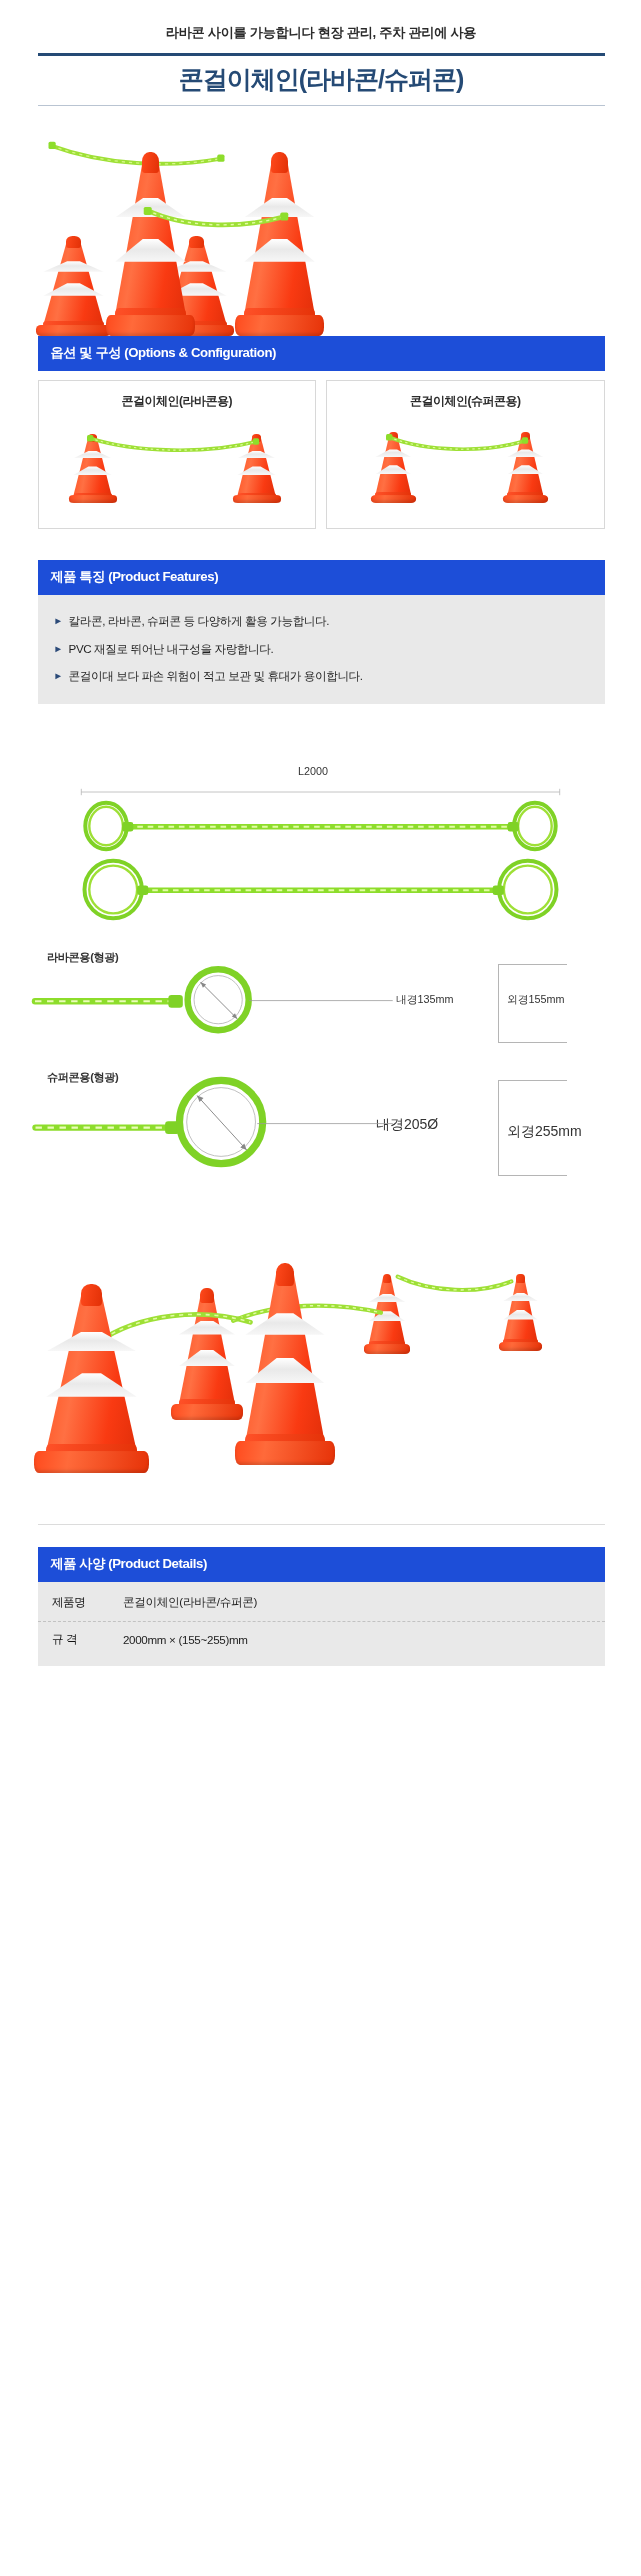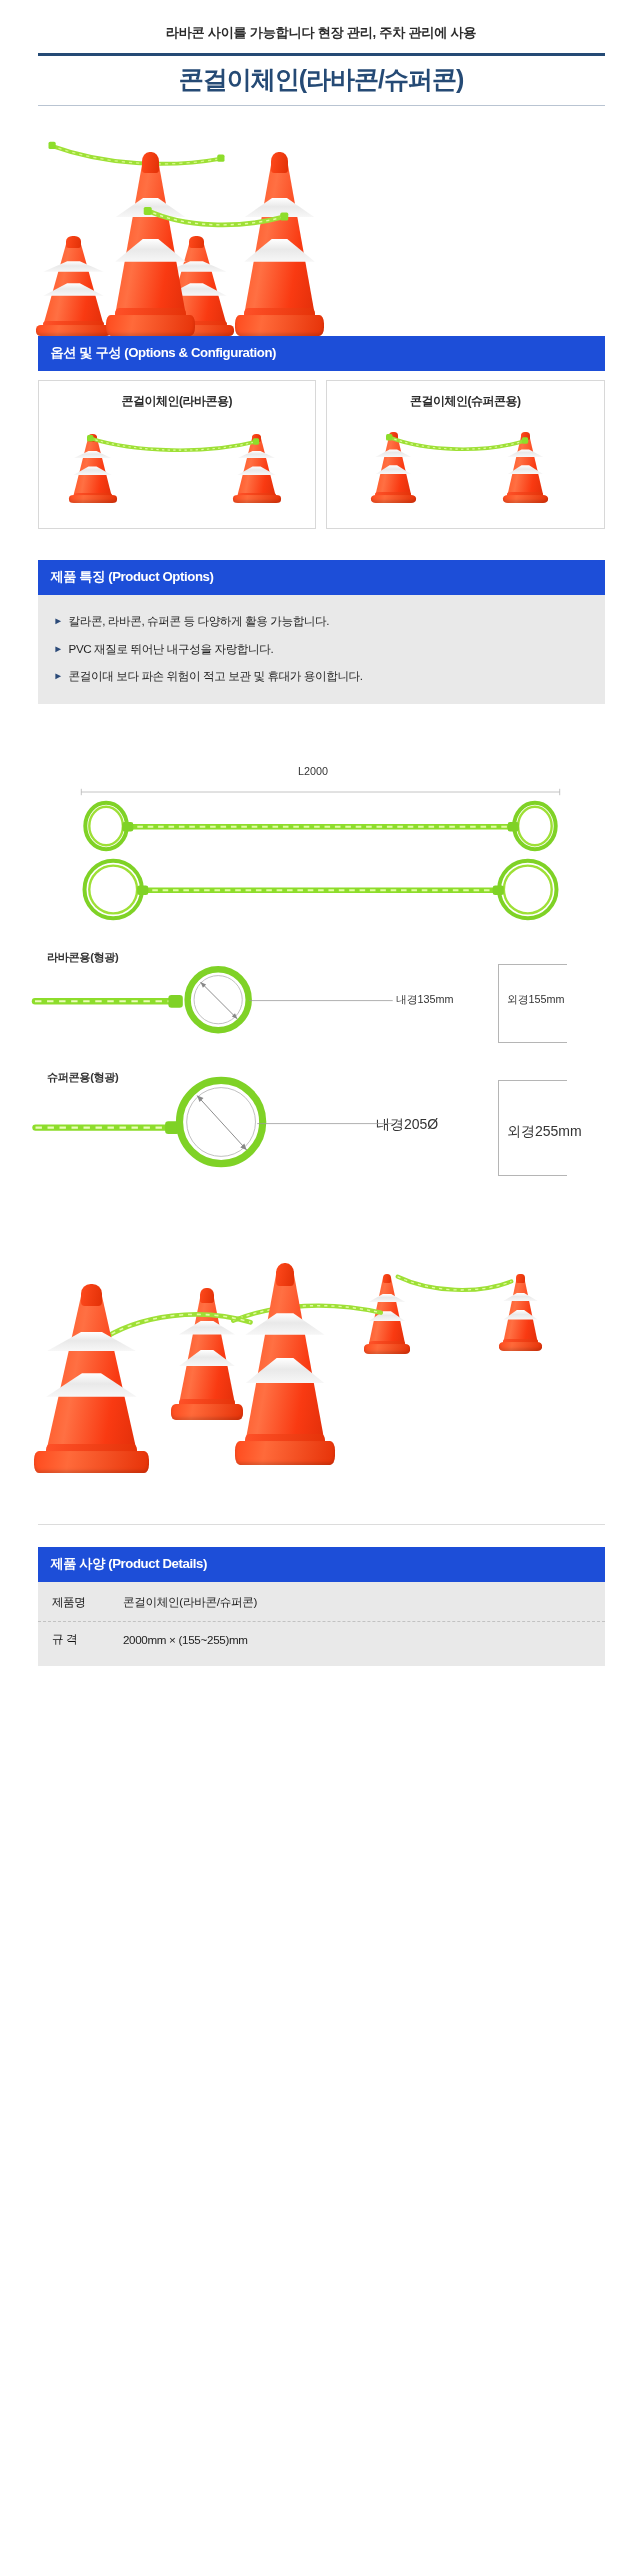--- a/index.html
+++ b/index.html
@@ -305,21 +305,21 @@
             <rect x="0" y="0" width="8" height="8" rx="2" fill="#8ddd2b"></rect>
             <rect x="169" y="4" width="8" height="8" rx="2" fill="#8ddd2b"></rect>
           </svg>
         </div>
       </div>
 
     </div>
   </div>
 
   <div class="sec-wrap" style="margin-top:30.5px;">
-    <div class="sec-bar">제품 특징 (Product Options)</div>
+    <div class="sec-bar">제품 특징 (Product Features)</div>
     <div class="features">
 
       <div class="feat-row">
         <span class="feat-mark">►</span>
         <span class="feat-text">칼라콘, 라바콘, 슈퍼콘 등 다양하게 활용 가능합니다.</span>
       </div>
 
       <div class="feat-row">
         <span class="feat-mark">►</span>
         <span class="feat-text">PVC 재질로 뛰어난 내구성을 자랑합니다.</span>

